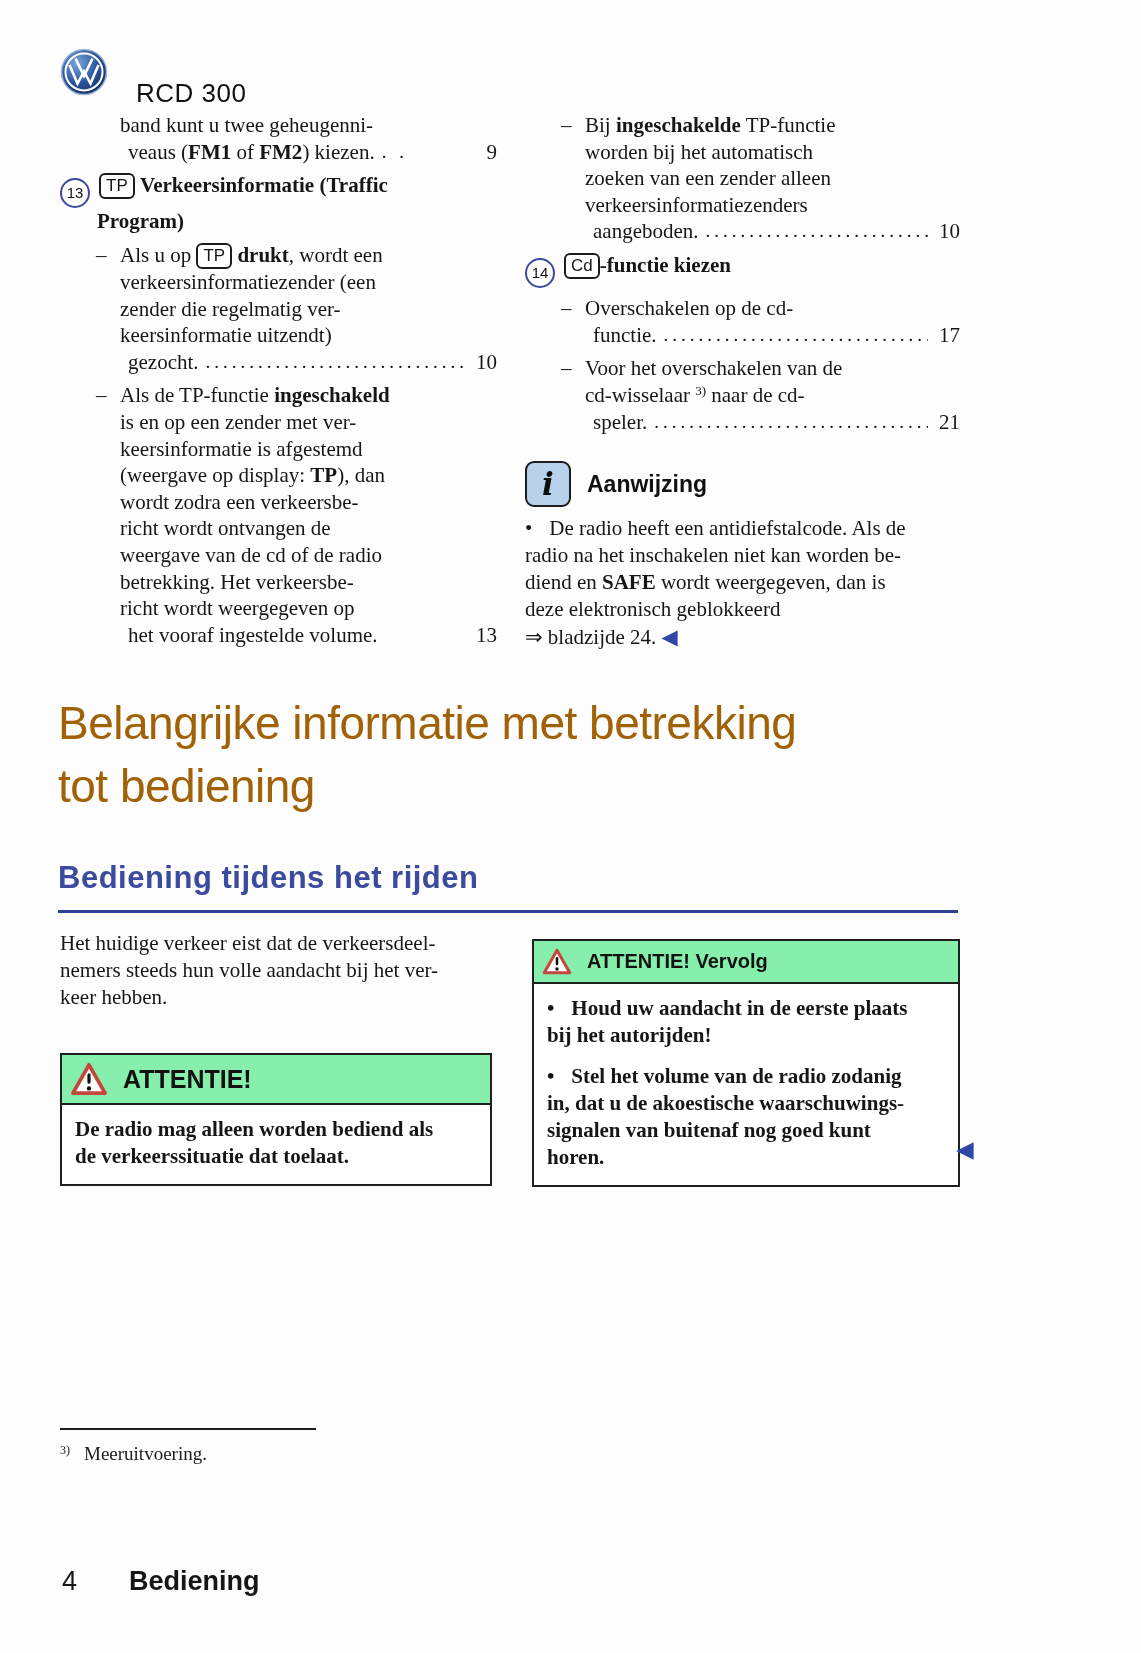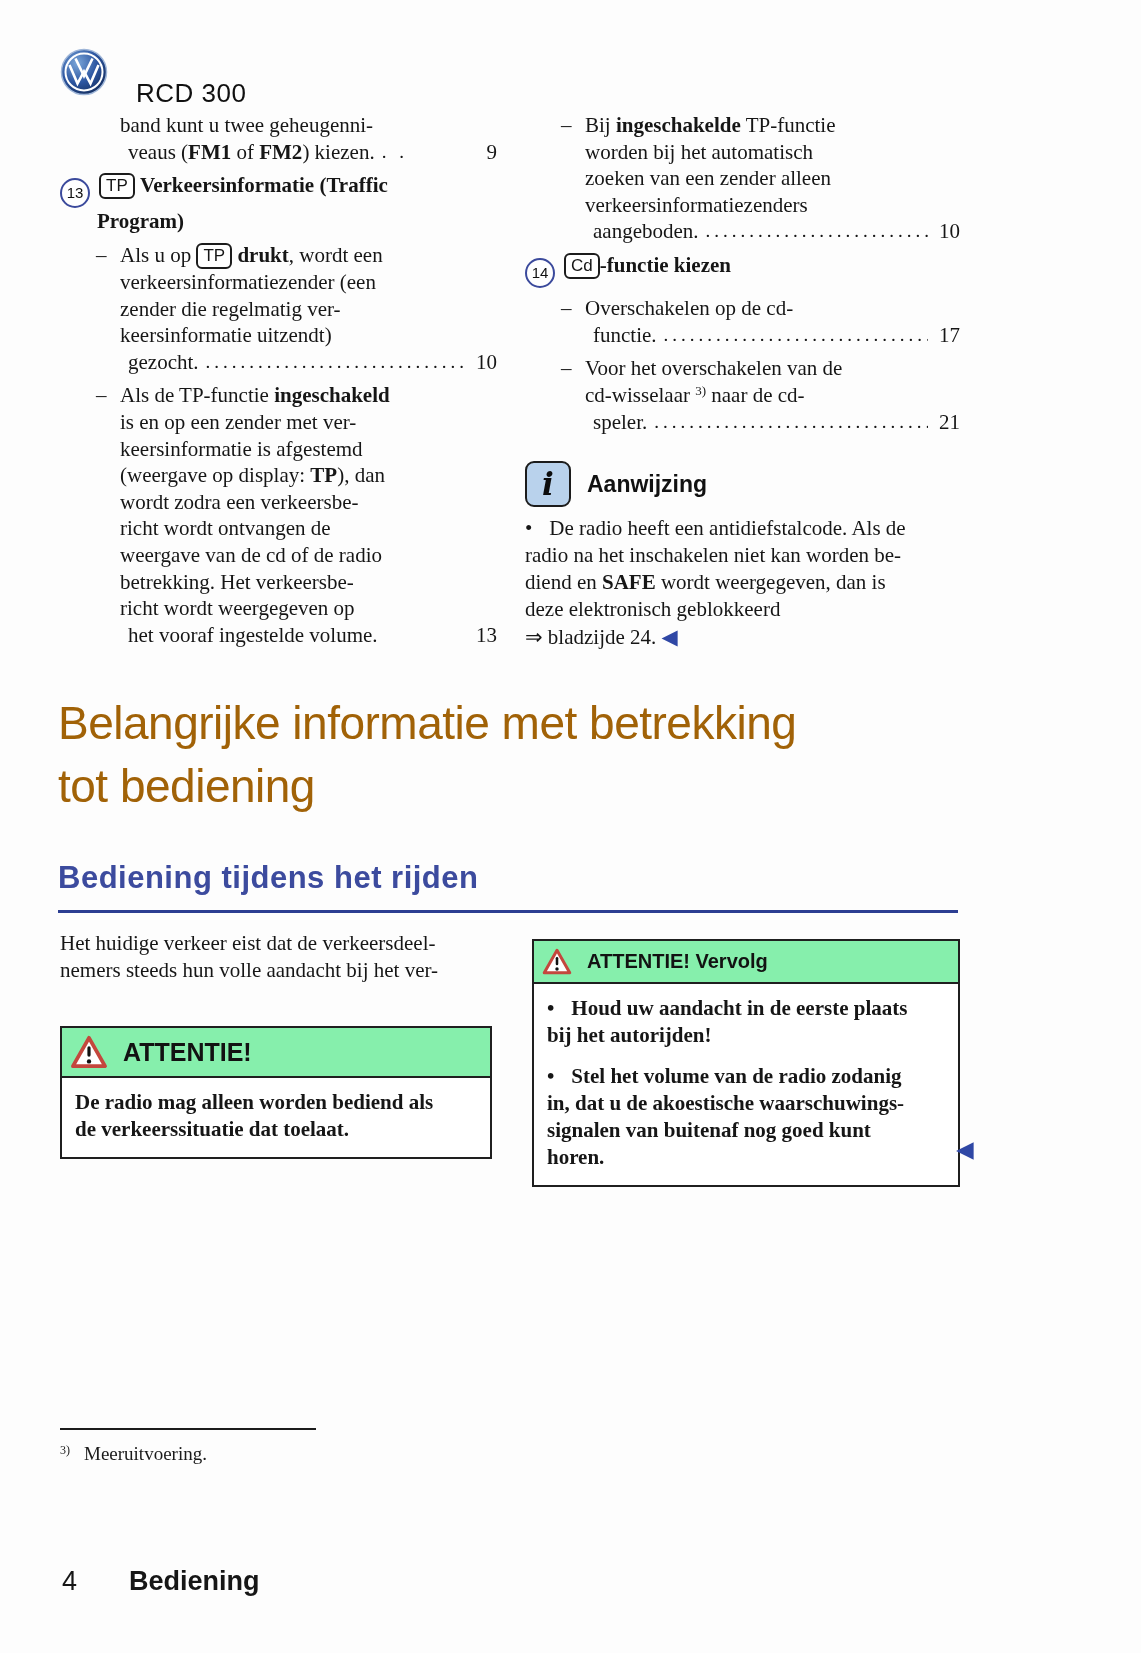--- a/index.html
+++ b/index.html
@@ -254,20 +254,21 @@
 <div class="sub-heading-wrap">
   <div class="sub-heading">Bediening tijdens het rijden</div>
 </div>
 
 <div class="body-cols">
 
   <div class="body-left">
     <div class="intro">
       <div class="line">Het huidige verkeer eist dat de verkeersdeel-</div>
       <div class="line">nemers steeds hun volle aandacht bij het ver-</div>
+      <div class="line">keer hebben.</div>
     </div>
 
     <div class="warn-box left">
       <div class="warn-head">
         <svg class="tri" width="38" height="34" viewBox="0 0 40 36">
           <path d="M20 3 L37 33 H3 Z" fill="#ffffff" stroke="#c4473d" stroke-width="4" stroke-linejoin="round"></path>
           <rect x="18.3" y="12" width="3.4" height="11" rx="1.7" fill="#111111"></rect>
           <circle cx="20" cy="28" r="2.3" fill="#111111"></circle>
         </svg>
         <span>ATTENTIE!</span>

